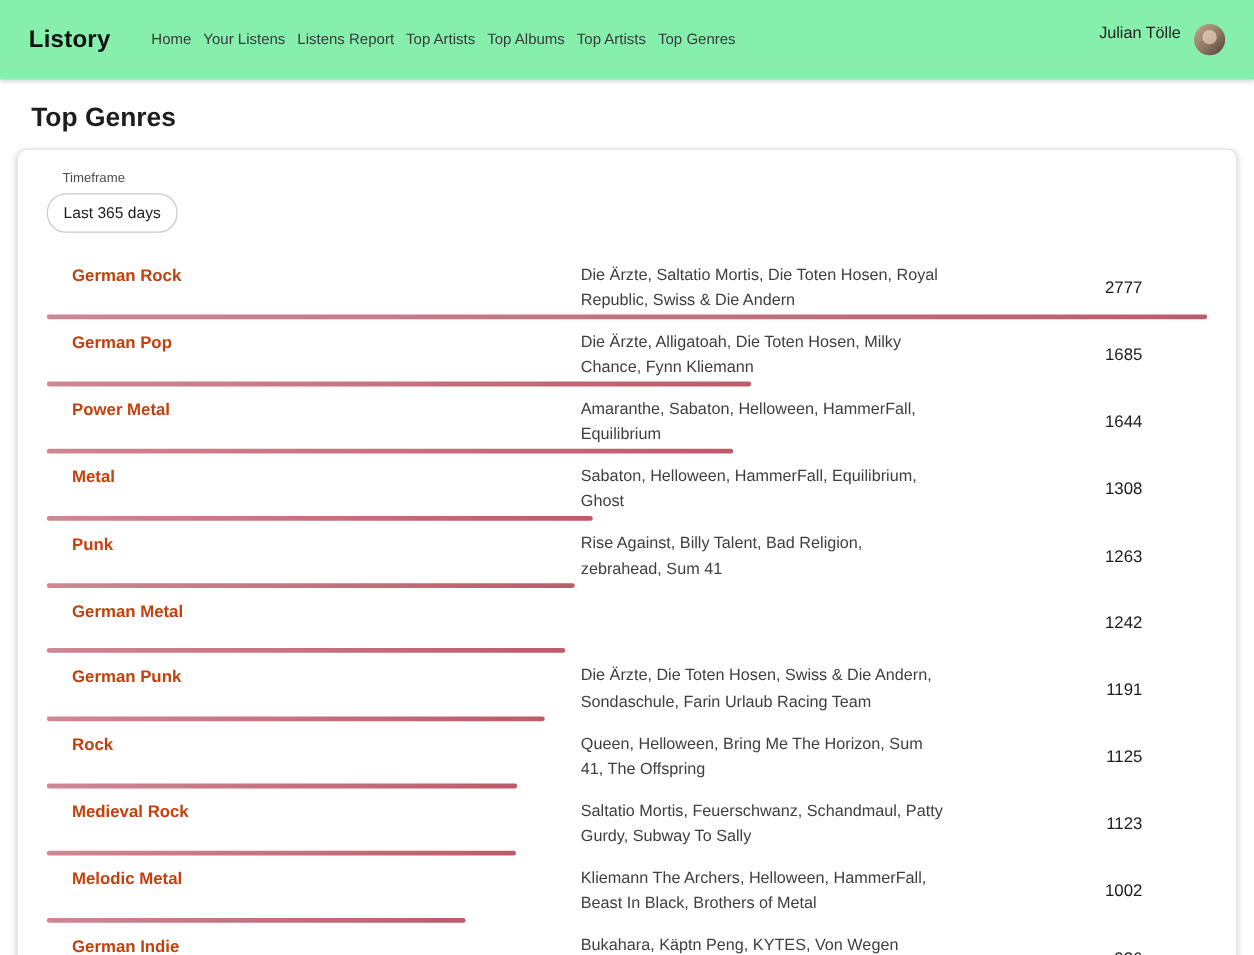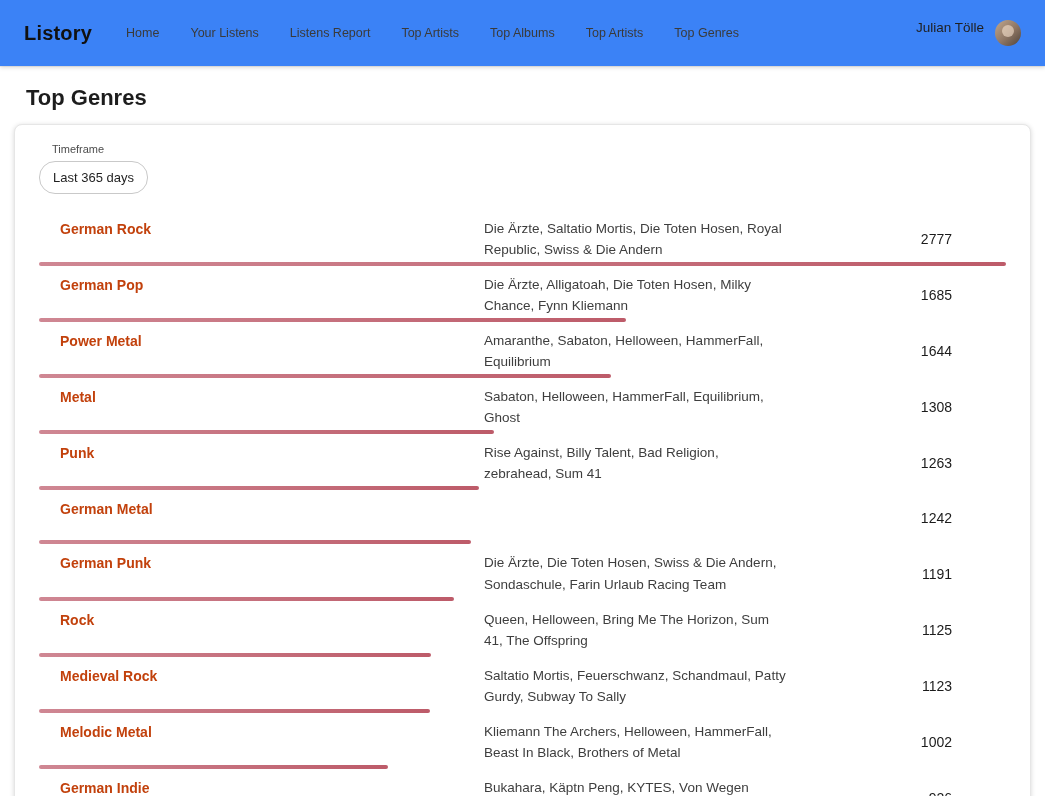--- a/index.html
+++ b/index.html
@@ -1,25 +1,25 @@
 <!DOCTYPE html>
 <html><head>
 <meta charset="utf-8">
 <style>
   * { margin: 0; padding: 0; box-sizing: border-box; }
   html, body { width: 1045px; height: 796px; overflow: hidden; background: #ffffff;
     font-family: "Liberation Sans", sans-serif; color: #1c1c1c; }
 
   
-  .navbar { height: 66px; background: #3b82f6; display: flex; align-items: center;
+  .navbar { height: 66px; background: #86efac; display: flex; align-items: center;
     padding: 4px 24px; box-shadow: 0 2px 4px rgba(0,0,0,0.13), 0 1px 0 rgba(0,0,0,0.06);
     position: relative; z-index: 5; }
   .logo { font-size: 20px; font-weight: 700; letter-spacing: 0.2px; color: #111;
     margin-right: 34px; cursor: pointer; }
-  .nav-links { display: flex; align-items: center; gap: 31px; flex: 1; }
+  .nav-links { display: flex; align-items: center; gap: 10px; flex: 1; }
   .nav-link { font-size: 12.5px; color: #3a3a3a; cursor: pointer; white-space: nowrap; }
   .user { display: flex; align-items: flex-start; gap: 11px; cursor: pointer; }
   .user-name { font-size: 13.5px; color: #1f1f1f; }
   .avatar { width: 26px; height: 26px; border-radius: 50%; overflow: hidden;
     background: linear-gradient(135deg, #c3a98f 0%, #8d7563 55%, #4e4239 100%);
     position: relative; flex: 0 0 auto; }
   .avatar::after { content: ""; position: absolute; left: 7px; top: 5px; width: 12px;
     height: 12px; border-radius: 50%; background: rgba(255,235,215,0.55); }
 
   

